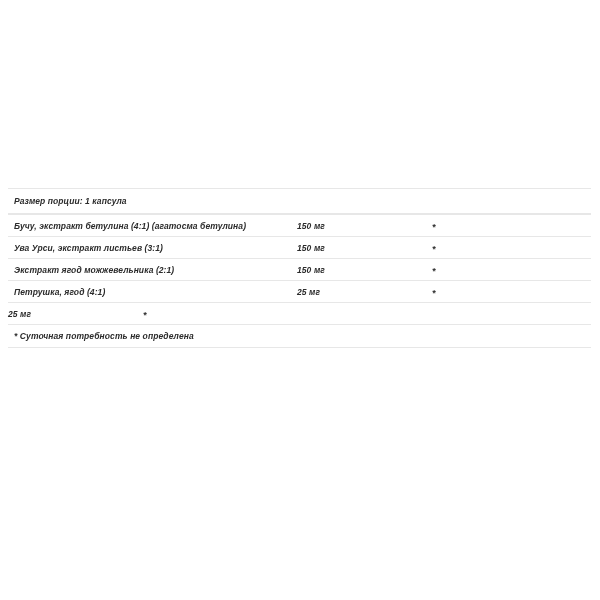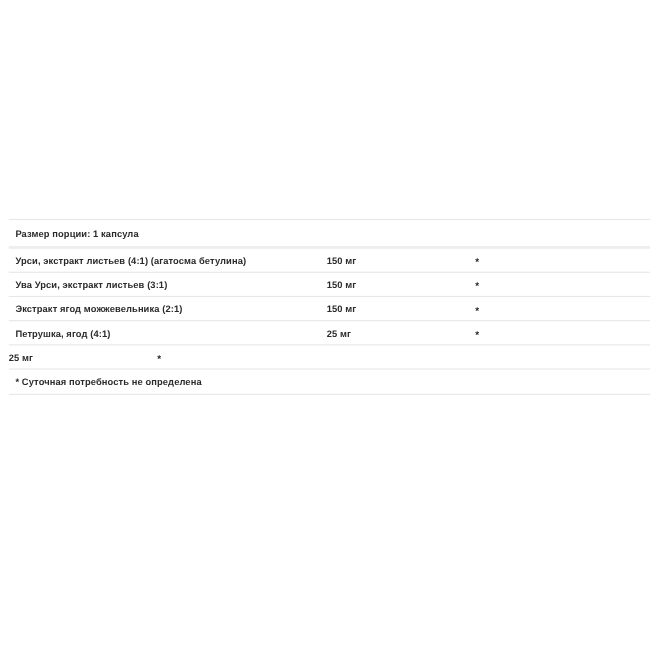--- a/index.html
+++ b/index.html
@@ -18,22 +18,23 @@
   .page {
     position: relative;
     width: 600px;
     height: 600px;
     background: #ffffff;
   }
 
   .facts-panel {
     position: absolute;
     left: 8px;
-    top: 199px;
+    top: 188px;
     width: 583px;
+    font-style: italic;
   }
 
   .rule {
     height: 1px;
     background: #e7e7e7;
     width: 100%;
   }
 
   .row {
     display: flex;
@@ -94,21 +95,21 @@
     <div class="row serving">
       <div class="serving-text">Размер порции: 1 капсула</div>
     </div>
 
     <div class="rule"></div>
 
 
     <div class="rule"></div>
 
     <div class="row">
-      <div class="col-name">Урси, экстракт листьев (4:1) (агатосма бетулина)</div>
+      <div class="col-name">Бучу, экстракт бетулина (4:1) (агатосма бетулина)</div>
       <div class="col-amount">150 мг</div>
       <div class="col-dv">
         <span class="star">*</span>
       </div>
     </div>
 
     <div class="rule"></div>
 
     <div class="row">
       <div class="col-name">Ува Урси, экстракт листьев (3:1)</div>

